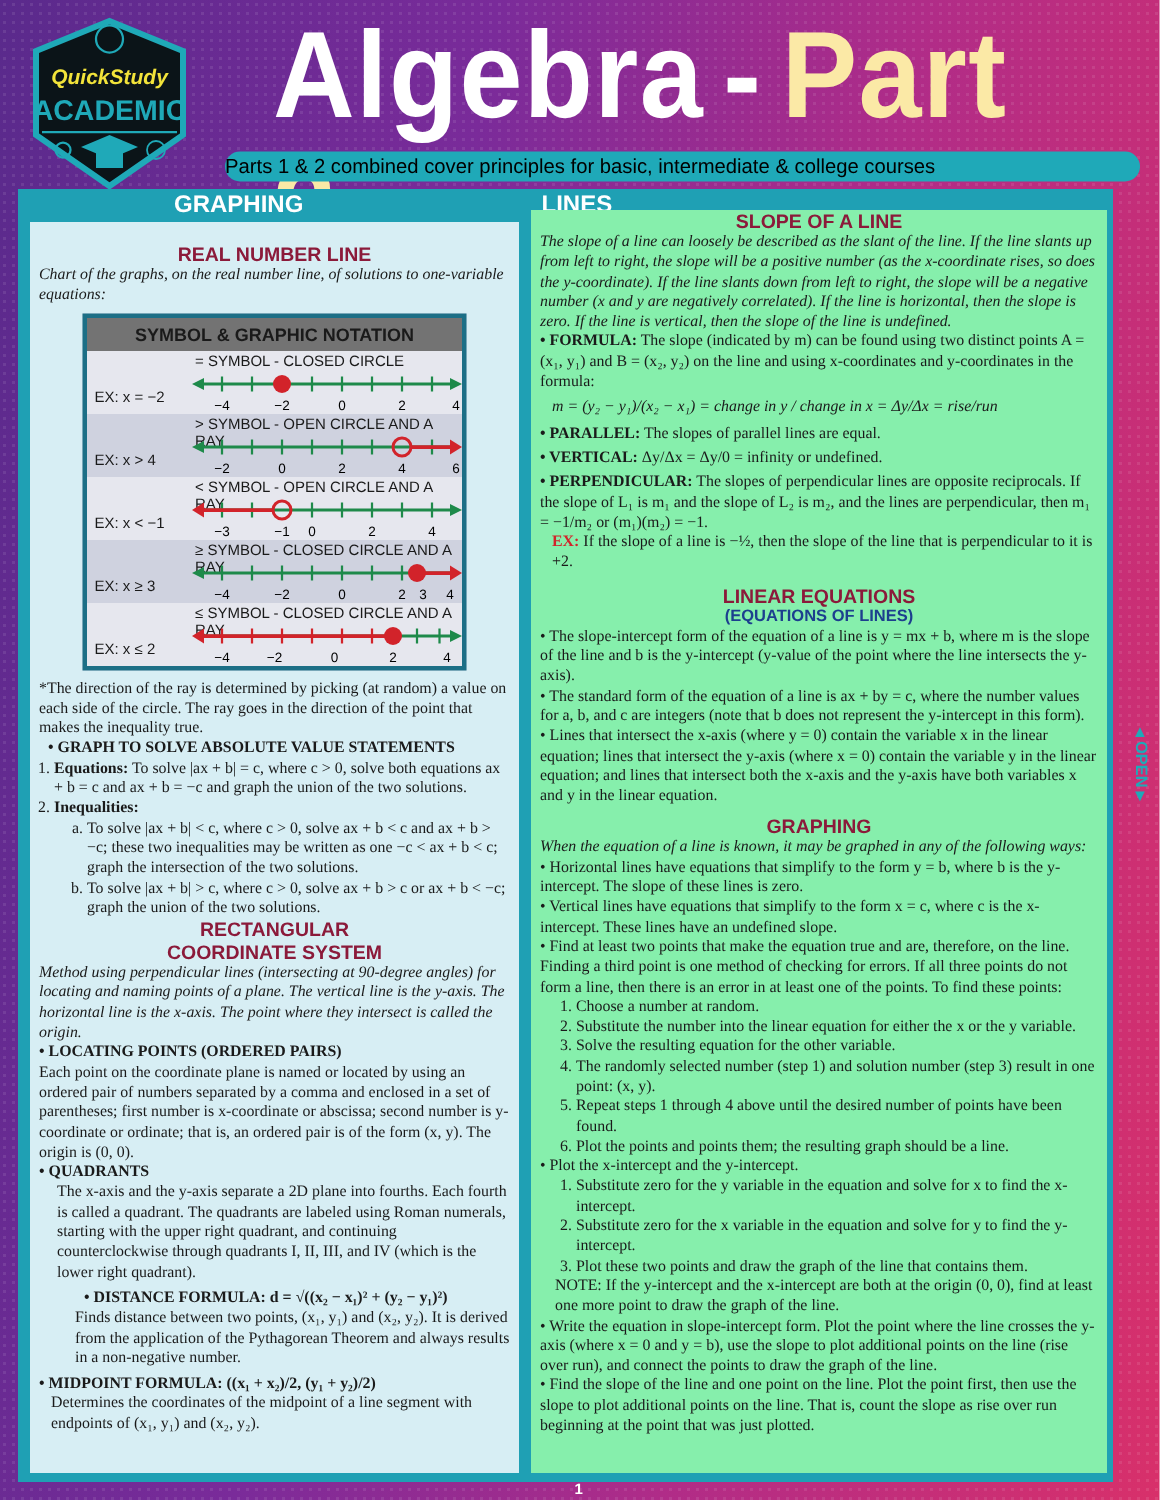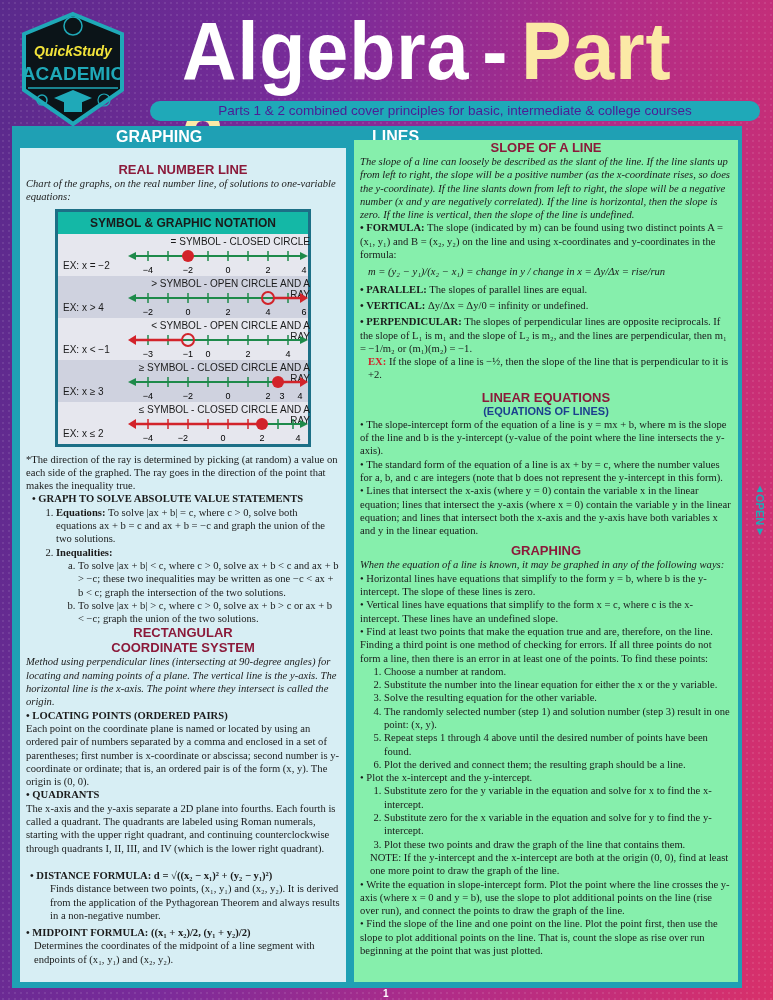--- a/index.html
+++ b/index.html
@@ -6,39 +6,39 @@
 html,body{width:773px;height:1000px;overflow:hidden}
 body{position:relative;font-family:"Liberation Serif",serif;color:#1a1a1a;
  background:linear-gradient(100deg,#5a2a8c 0%,#7a2b9a 35%,#b02c88 65%,#d8306a 100%);}
 .bgdots{position:absolute;inset:0;background-image:radial-gradient(rgba(255,255,255,.18) 1px,transparent 1.3px);background-size:6px 6px;opacity:.5}
 .header{position:absolute;left:0;top:0;width:773px;height:130px}
 .logo{position:absolute;left:14px;top:10px;width:118px;height:118px}
 .title{position:absolute;left:182px;top:6px;font-family:"Liberation Sans",sans-serif;font-weight:bold;font-size:82px;line-height:90px;letter-spacing:1px;transform:scaleX(.92);transform-origin:left}
 .title .t1{color:#fff}
 .title .t2{color:#fff;margin:0 14px}
 .title .t3{color:#fbe9a6}
-.subbar{position:absolute;left:150px;top:101px;width:610px;height:20px;background:#1fa9b8;border-radius:10px;color:#4c1d95;font-family:"Liberation Sans",sans-serif;font-size:13.5px;line-height:20px;text-align:center}
+.subbar{position:absolute;left:150px;top:101px;width:610px;height:20px;background:#1fa9b8;border-radius:10px;color:#000000;font-family:"Liberation Sans",sans-serif;font-size:13.5px;line-height:20px;text-align:left}
 .panel{position:absolute;background:#1fa0b4;}
 .panel-left{left:12px;top:126px;width:334px;height:862px}
 .panel-right{left:346px;top:126px;width:396px;height:862px}
 .tab{position:absolute;font-family:"Liberation Sans",sans-serif;font-weight:bold;color:#fff;font-size:16px}
 .content{position:absolute;overflow:hidden}
 .left-content{left:20px;top:148px;width:326px;height:834px;background:#d7eef4}
 .right-content{left:354px;top:140px;width:384px;height:842px;background:#86efac}
 h3{font-family:"Liberation Sans",sans-serif;font-weight:bold;color:#8b1a3a;font-size:13px;text-align:center;line-height:15px}
 h4{font-family:"Liberation Sans",sans-serif;font-weight:bold;color:#1c3f8e;font-size:11px;text-align:center;line-height:13px}
 p,li{font-size:10.6px;line-height:13.3px}
 .it{font-style:italic}
 .pad{padding:0 6px}
 .notation{margin:5px auto 6px;width:256px;border:3px solid #1c6f86;background:#cfd2df}
-.notation .nh{background:#14b8a6;font-family:"Liberation Sans",sans-serif;font-weight:bold;font-size:12px;text-align:center;line-height:22px}
+.notation .nh{background:#737373;font-family:"Liberation Sans",sans-serif;font-weight:bold;font-size:12px;text-align:center;line-height:22px}
 .nrow{height:42px;position:relative;font-family:"Liberation Sans",sans-serif}
 .nrow:nth-child(odd){background:#e6e7ee}
 .nrow .lab{position:absolute;left:5px;top:26px;font-size:10px}
-.nrow .cap{position:absolute;left:72px;top:2px;font-size:10px;width:180px;text-align:right}
+.nrow .cap{position:absolute;left:72px;top:2px;font-size:10px;width:180px;text-align:left}
 .nrow svg{position:absolute;left:70px;top:14px}
 .bul{font-weight:bold}
 ol{padding-left:22px}
 ol.alpha{list-style:lower-alpha}
 .open{position:absolute;left:752px;top:440px;width:16px;height:140px;font-family:"Liberation Sans",sans-serif;font-weight:bold;color:#1fa9b8;font-size:11px;writing-mode:vertical-rl;text-align:center;line-height:16px}
 .pagenum{position:absolute;left:383px;top:988px;color:#fff;font-family:"Liberation Sans",sans-serif;font-weight:bold;font-size:10px}
 .red{color:#d2232a;font-weight:bold}
 </style>
 </head>
 <body>
@@ -207,47 +207,47 @@
               <text x="55" y="25">−2</text>
               <text x="95" y="25">0</text>
               <text x="134" y="25">2</text>
               <text x="170" y="25">4</text>
             </g>
         </svg>
       </div>
     </div>
   </div>
 
-  <p class="pad">*The direction of the ray is determined by picking (at random) a value on each side of the graphed. The ray goes in the direction of the point that makes the inequality true.</p>
+  <p class="pad">*The direction of the ray is determined by picking (at random) a value on each side of the circle. The ray goes in the direction of the point that makes the inequality true.</p>
   <p class="pad bul" style="margin-left:6px">• GRAPH TO SOLVE ABSOLUTE VALUE STATEMENTS</p>
-  <ol class="pad" style="padding-left:36px">
+  <ol class="pad" style="padding-left:16px">
     <li><b>Equations:</b> <span>To solve |ax + b| = c, where c &gt; 0, solve both equations ax + b = c and ax + b = −c and graph the union of the two solutions.</span></li>
     <li><b>Inequalities:</b>
       <ol class="alpha">
         <li>To solve |ax + b| &lt; c, where c &gt; 0, solve ax + b &lt; c and ax + b &gt; −c; these two inequalities may be written as one −c &lt; ax + b &lt; c; graph the intersection of the two solutions.</li>
         <li>To solve |ax + b| &gt; c, where c &gt; 0, solve ax + b &gt; c or ax + b &lt; −c; graph the union of the two solutions.</li>
       </ol>
     </li>
   </ol>
 
   <h3>RECTANGULAR</h3>
   <h3>COORDINATE SYSTEM</h3>
   <p class="it pad">Method using perpendicular lines (intersecting at 90-degree angles) for locating and naming points of a plane. The vertical line is the y-axis. The horizontal line is the x-axis. The point where they intersect is called the origin.</p>
   <p class="pad bul">• LOCATING POINTS (ORDERED PAIRS)</p>
   <p class="pad" style="">Each point on the coordinate plane is named or located by using an ordered pair of numbers separated by a comma and enclosed in a set of parentheses; first number is x-coordinate or abscissa; second number is y-coordinate or ordinate; that is, an ordered pair is of the form (x, y). The origin is (0, 0).</p>
   <p class="pad bul">• QUADRANTS</p>
-  <p class="pad" style="padding-left:6px">The x-axis and the y-axis separate a 2D plane into fourths. Each fourth is called a quadrant. The quadrants are labeled using Roman numerals, starting with the upper right quadrant, and continuing counterclockwise through quadrants I, II, III, and IV (which is the lower right quadrant).</p>
-  <p class="pad bul" style="padding-left:10px;margin-top:14px">• DISTANCE FORMULA: d = √((x₂ − x₁)² + (y₂ − y₁)²)</p>
+  <p class="pad" style="padding-left:18px">The x-axis and the y-axis separate a 2D plane into fourths. Each fourth is called a quadrant. The quadrants are labeled using Roman numerals, starting with the upper right quadrant, and continuing counterclockwise through quadrants I, II, III, and IV (which is the lower right quadrant).</p>
+  <p class="pad bul" style="padding-left:36px;margin-top:4px">• DISTANCE FORMULA: d = √((x₂ − x₁)² + (y₂ − y₁)²)</p>
   <p class="pad" style="padding-left:30px">Finds distance between two points, (x₁, y₁) and (x₂, y₂). It is derived from the application of the Pythagorean Theorem and always results in a non-negative number.</p>
   <p class="pad bul" style="margin-top:4px">• MIDPOINT FORMULA: ((x₁ + x₂)/2, (y₁ + y₂)/2)</p>
   <p class="pad" style="padding-left:14px">Determines the coordinates of the midpoint of a line segment with endpoints of (x₁, y₁) and (x₂, y₂).</p>
 </div>
 
 <div class="panel panel-right"></div>
-<div class="tab" style="left:372px;top:128px">LINES</div>
+<div class="tab" style="left:361px;top:128px">LINES</div>
 <div class="content right-content">
   <h3 style="margin-top:0">SLOPE OF A LINE</h3>
   <p class="it pad">The slope of a line can loosely be described as the slant of the line. If the line slants up from left to right, the slope will be a positive number (as the x-coordinate rises, so does the y-coordinate). If the line slants down from left to right, the slope will be a negative number (x and y are negatively correlated). If the line is horizontal, then the slope is zero. If the line is vertical, then the slope of the line is undefined.</p>
   <p class="pad"><b>• FORMULA:</b> <span>The slope (indicated by m) can be found using two distinct points A = (x₁, y₁) and B = (x₂, y₂) on the line and using x-coordinates and y-coordinates in the formula:</span></p>
   <p class="pad it" style="padding-left:14px;margin:4px 0">m = (y₂ − y₁)/(x₂ − x₁) = change in y / change in x = Δy/Δx = rise/run</p>
   <p class="pad"><b>• PARALLEL:</b> <span>The slopes of parallel lines are equal.</span></p>
   <p class="pad" style="margin:3px 0"><b>• VERTICAL:</b> <span>Δy/Δx = Δy/0 = infinity or undefined.</span></p>
   <p class="pad"><b>• PERPENDICULAR:</b> <span>The slopes of perpendicular lines are opposite reciprocals. If the slope of L₁ is m₁ and the slope of L₂ is m₂, and the lines are perpendicular, then m₁ = −1/m₂ or (m₁)(m₂) = −1.</span></p>
   <p class="pad" style="padding-left:14px"><span class="red">EX:</span> <span>If the slope of a line is −½, then the slope of the line that is perpendicular to it is +2.</span></p>
 
@@ -261,21 +261,21 @@
   <p class="it pad">When the equation of a line is known, it may be graphed in any of the following ways:</p>
   <p class="pad">• Horizontal lines have equations that simplify to the form y = b, where b is the y-intercept. The slope of these lines is zero.</p>
   <p class="pad">• Vertical lines have equations that simplify to the form x = c, where c is the x-intercept. These lines have an undefined slope.</p>
   <p class="pad">• Find at least two points that make the equation true and are, therefore, on the line. Finding a third point is one method of checking for errors. If all three points do not form a line, then there is an error in at least one of the points. To find these points:</p>
   <ol class="pad" style="padding-left:30px">
     <li>Choose a number at random.</li>
     <li>Substitute the number into the linear equation for either the x or the y variable.</li>
     <li>Solve the resulting equation for the other variable.</li>
     <li>The randomly selected number (step 1) and solution number (step 3) result in one point: (x, y).</li>
     <li>Repeat steps 1 through 4 above until the desired number of points have been found.</li>
-    <li>Plot the derived and connect them; the resulting graph should be a line.</li>
+    <li>Plot the points and points them; the resulting graph should be a line.</li>
   </ol>
   <p class="pad">• Plot the x-intercept and the y-intercept.</p>
   <ol class="pad" style="padding-left:30px">
     <li>Substitute zero for the y variable in the equation and solve for x to find the x-intercept.</li>
     <li>Substitute zero for the x variable in the equation and solve for y to find the y-intercept.</li>
     <li>Plot these two points and draw the graph of the line that contains them.</li>
   </ol>
   <p class="pad" style="padding-left:16px">NOTE: If the y-intercept and the x-intercept are both at the origin (0, 0), find at least one more point to draw the graph of the line.</p>
   <p class="pad">• Write the equation in slope-intercept form. Plot the point where the line crosses the y-axis (where x = 0 and y = b), use the slope to plot additional points on the line (rise over run), and connect the points to draw the graph of the line.</p>
   <p class="pad">• Find the slope of the line and one point on the line. Plot the point first, then use the slope to plot additional points on the line. That is, count the slope as rise over run beginning at the point that was just plotted.</p>

